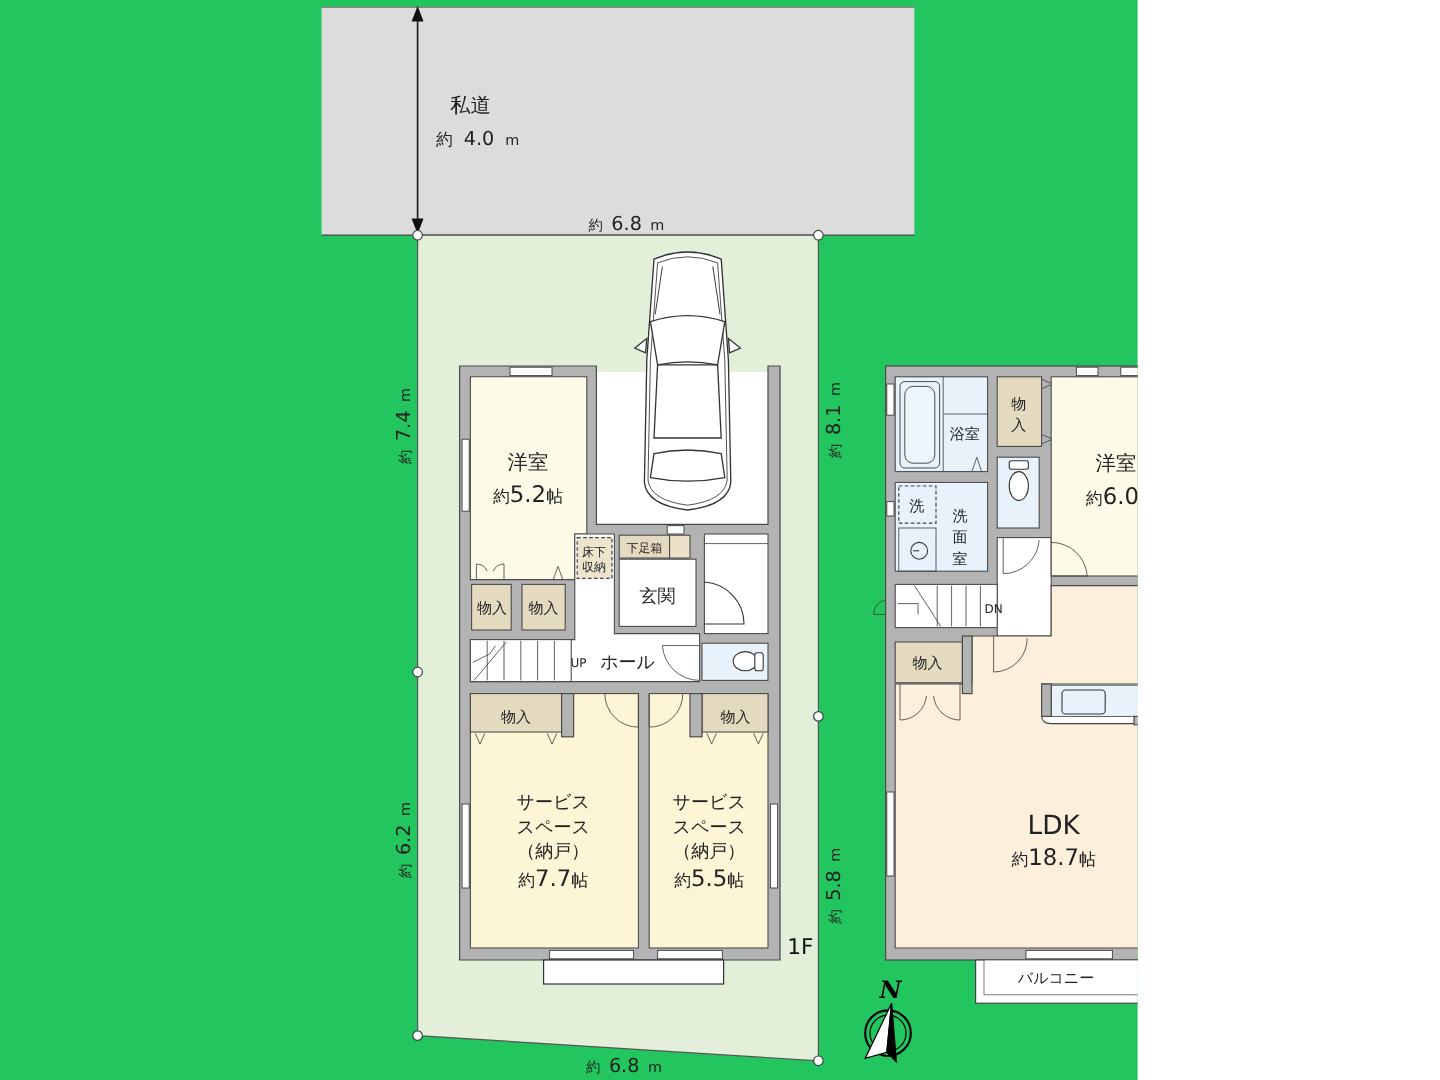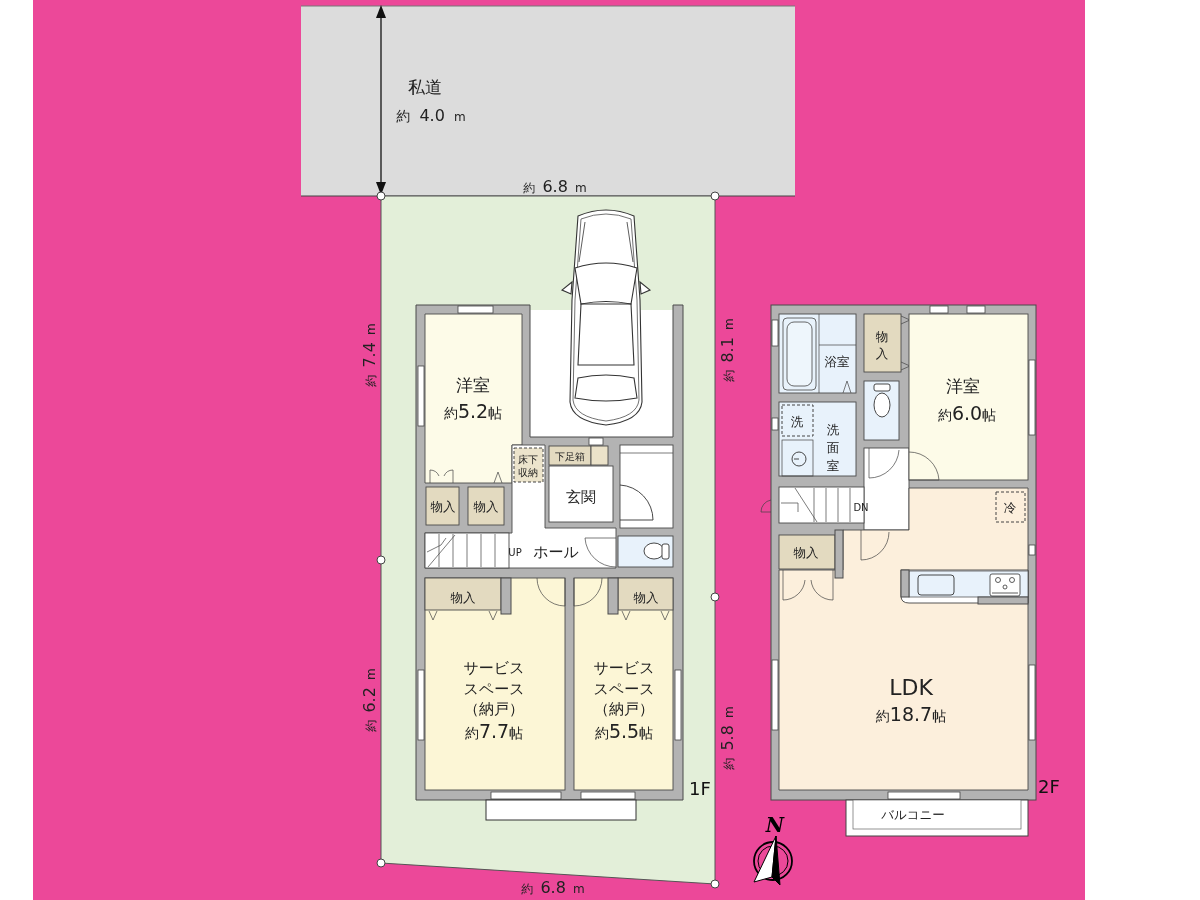--- a/index.html
+++ b/index.html
@@ -1,16 +1,16 @@
 <!DOCTYPE html>
 <html><head>
 <meta charset="utf-8">
 <style>
   html, body { margin: 0; padding: 0; background: #ffffff; }
-  #canvas { position: relative; width: 1052px; height: 900px; overflow: hidden; background: #ec4899; margin-left: 33px; }
+  #canvas { position: relative; width: 948px; height: 900px; overflow: hidden; background: #22c55e; }
   svg { display: block; }
   text { font-family: "DejaVu Sans", "Liberation Sans", sans-serif; fill: #222; }
   .lbl { font-size: 15px; }
   .lbl-lg { font-size: 17px; }
   .lbl-sm { font-size: 12.5px; }
   .lbl-xs { font-size: 10px; }
   .dim { font-size: 12px; fill: #222; }
   .dim-val { font-size: 16px; }
   .area-val { font-size: 19px; }
   .area-pre { font-size: 14px; }

